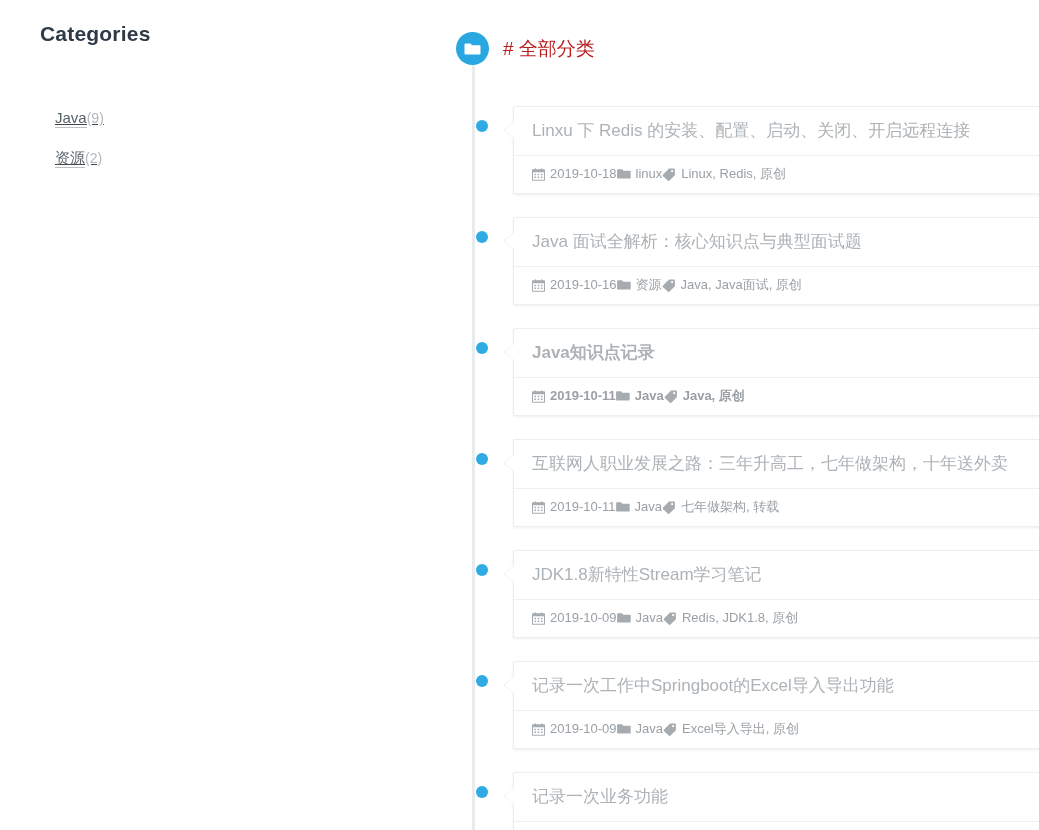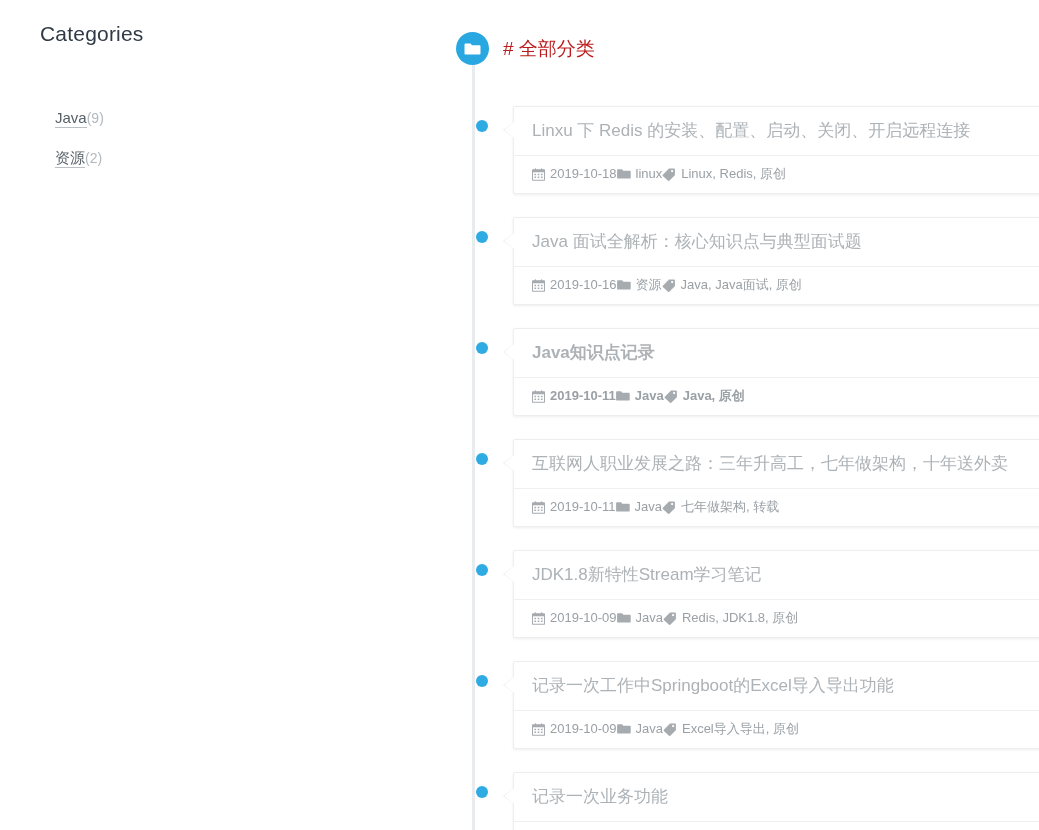--- a/index.html
+++ b/index.html
@@ -21,30 +21,31 @@
   .sidebar {
     position: absolute;
     left: 0;
     top: 0;
     width: 225px;
     height: 830px;
     padding: 18px 0 0 0;
   }
   .sidebar-title {
     font-size: 21px;
-    font-weight: normal;
+    font-weight: bold;
     color: #2f3a46;
     letter-spacing: 0.2px;
     margin: 0 0 0 40px;
     padding-top: 4px;
   }
   .cat-list {
     list-style: none;
     margin: 62px 0 12px 0;
     padding: 0;
+    text-decoration: underline;
   }
   .cat-item {
     margin: 0 0 20px 0;
     padding: 0 0 0 55px;
     line-height: 20px;
     white-space: nowrap;
   }
   .cat-link {
     font-size: 15px;
     color: #555f66;

